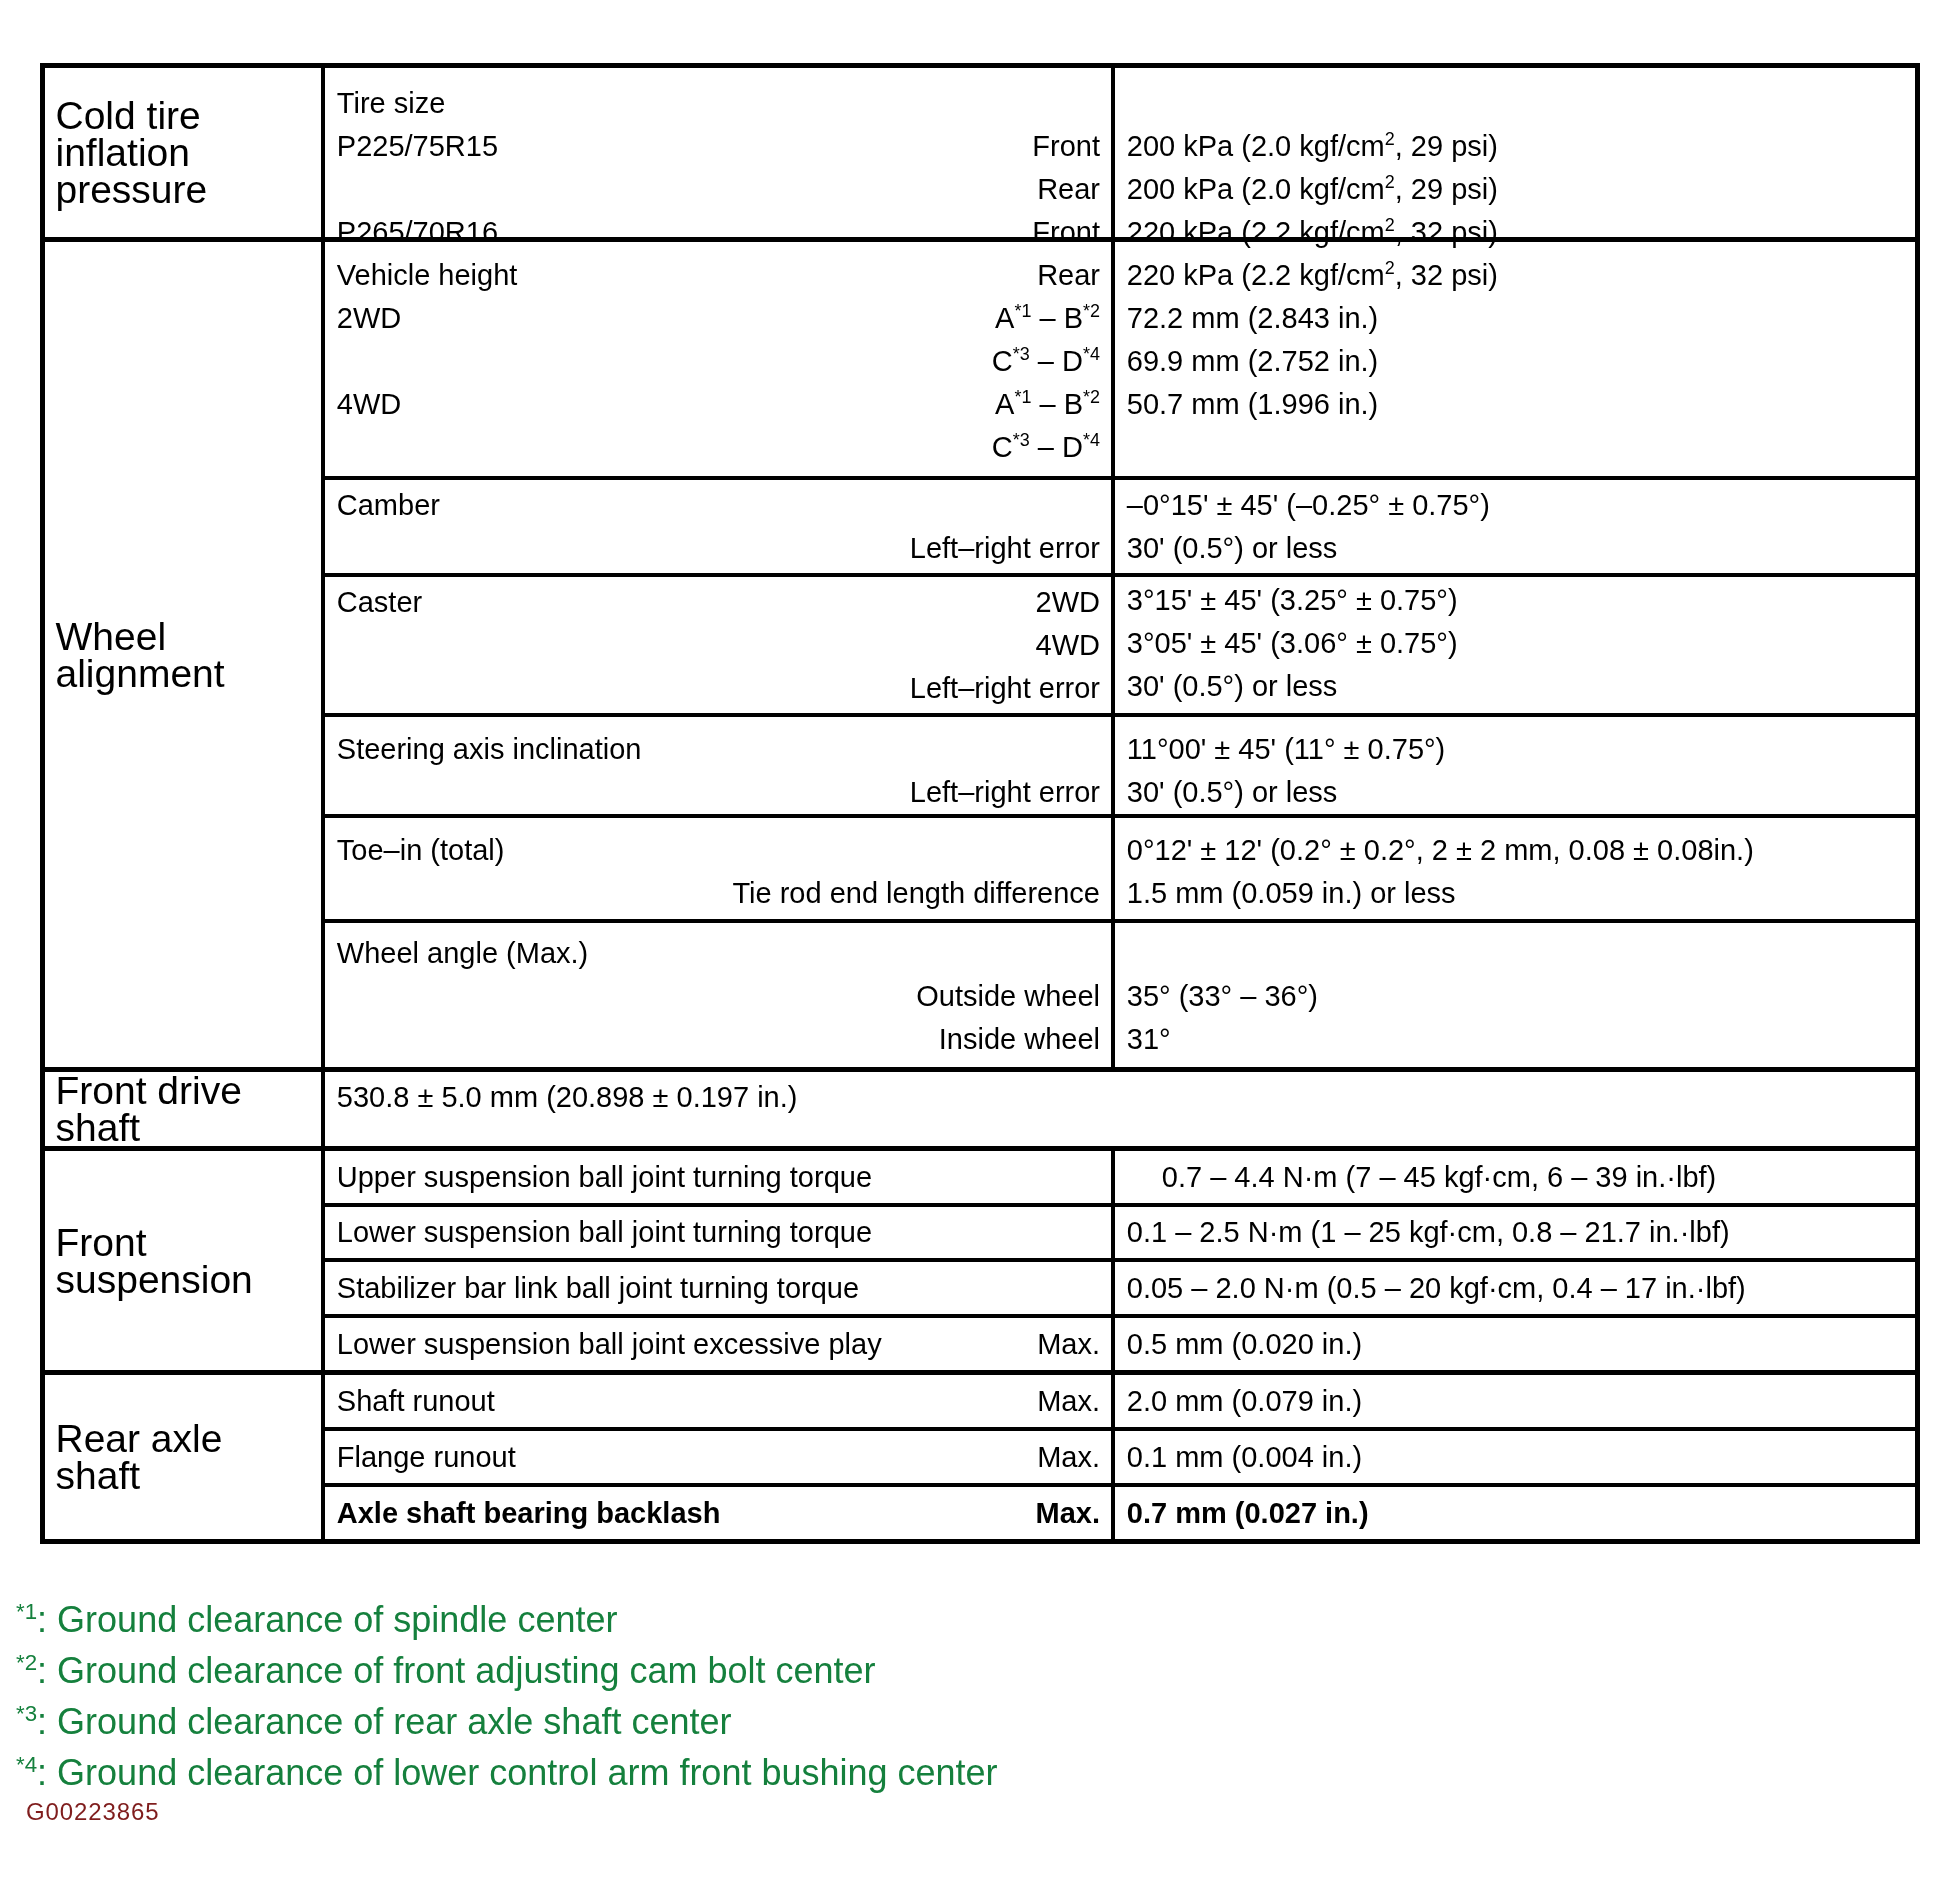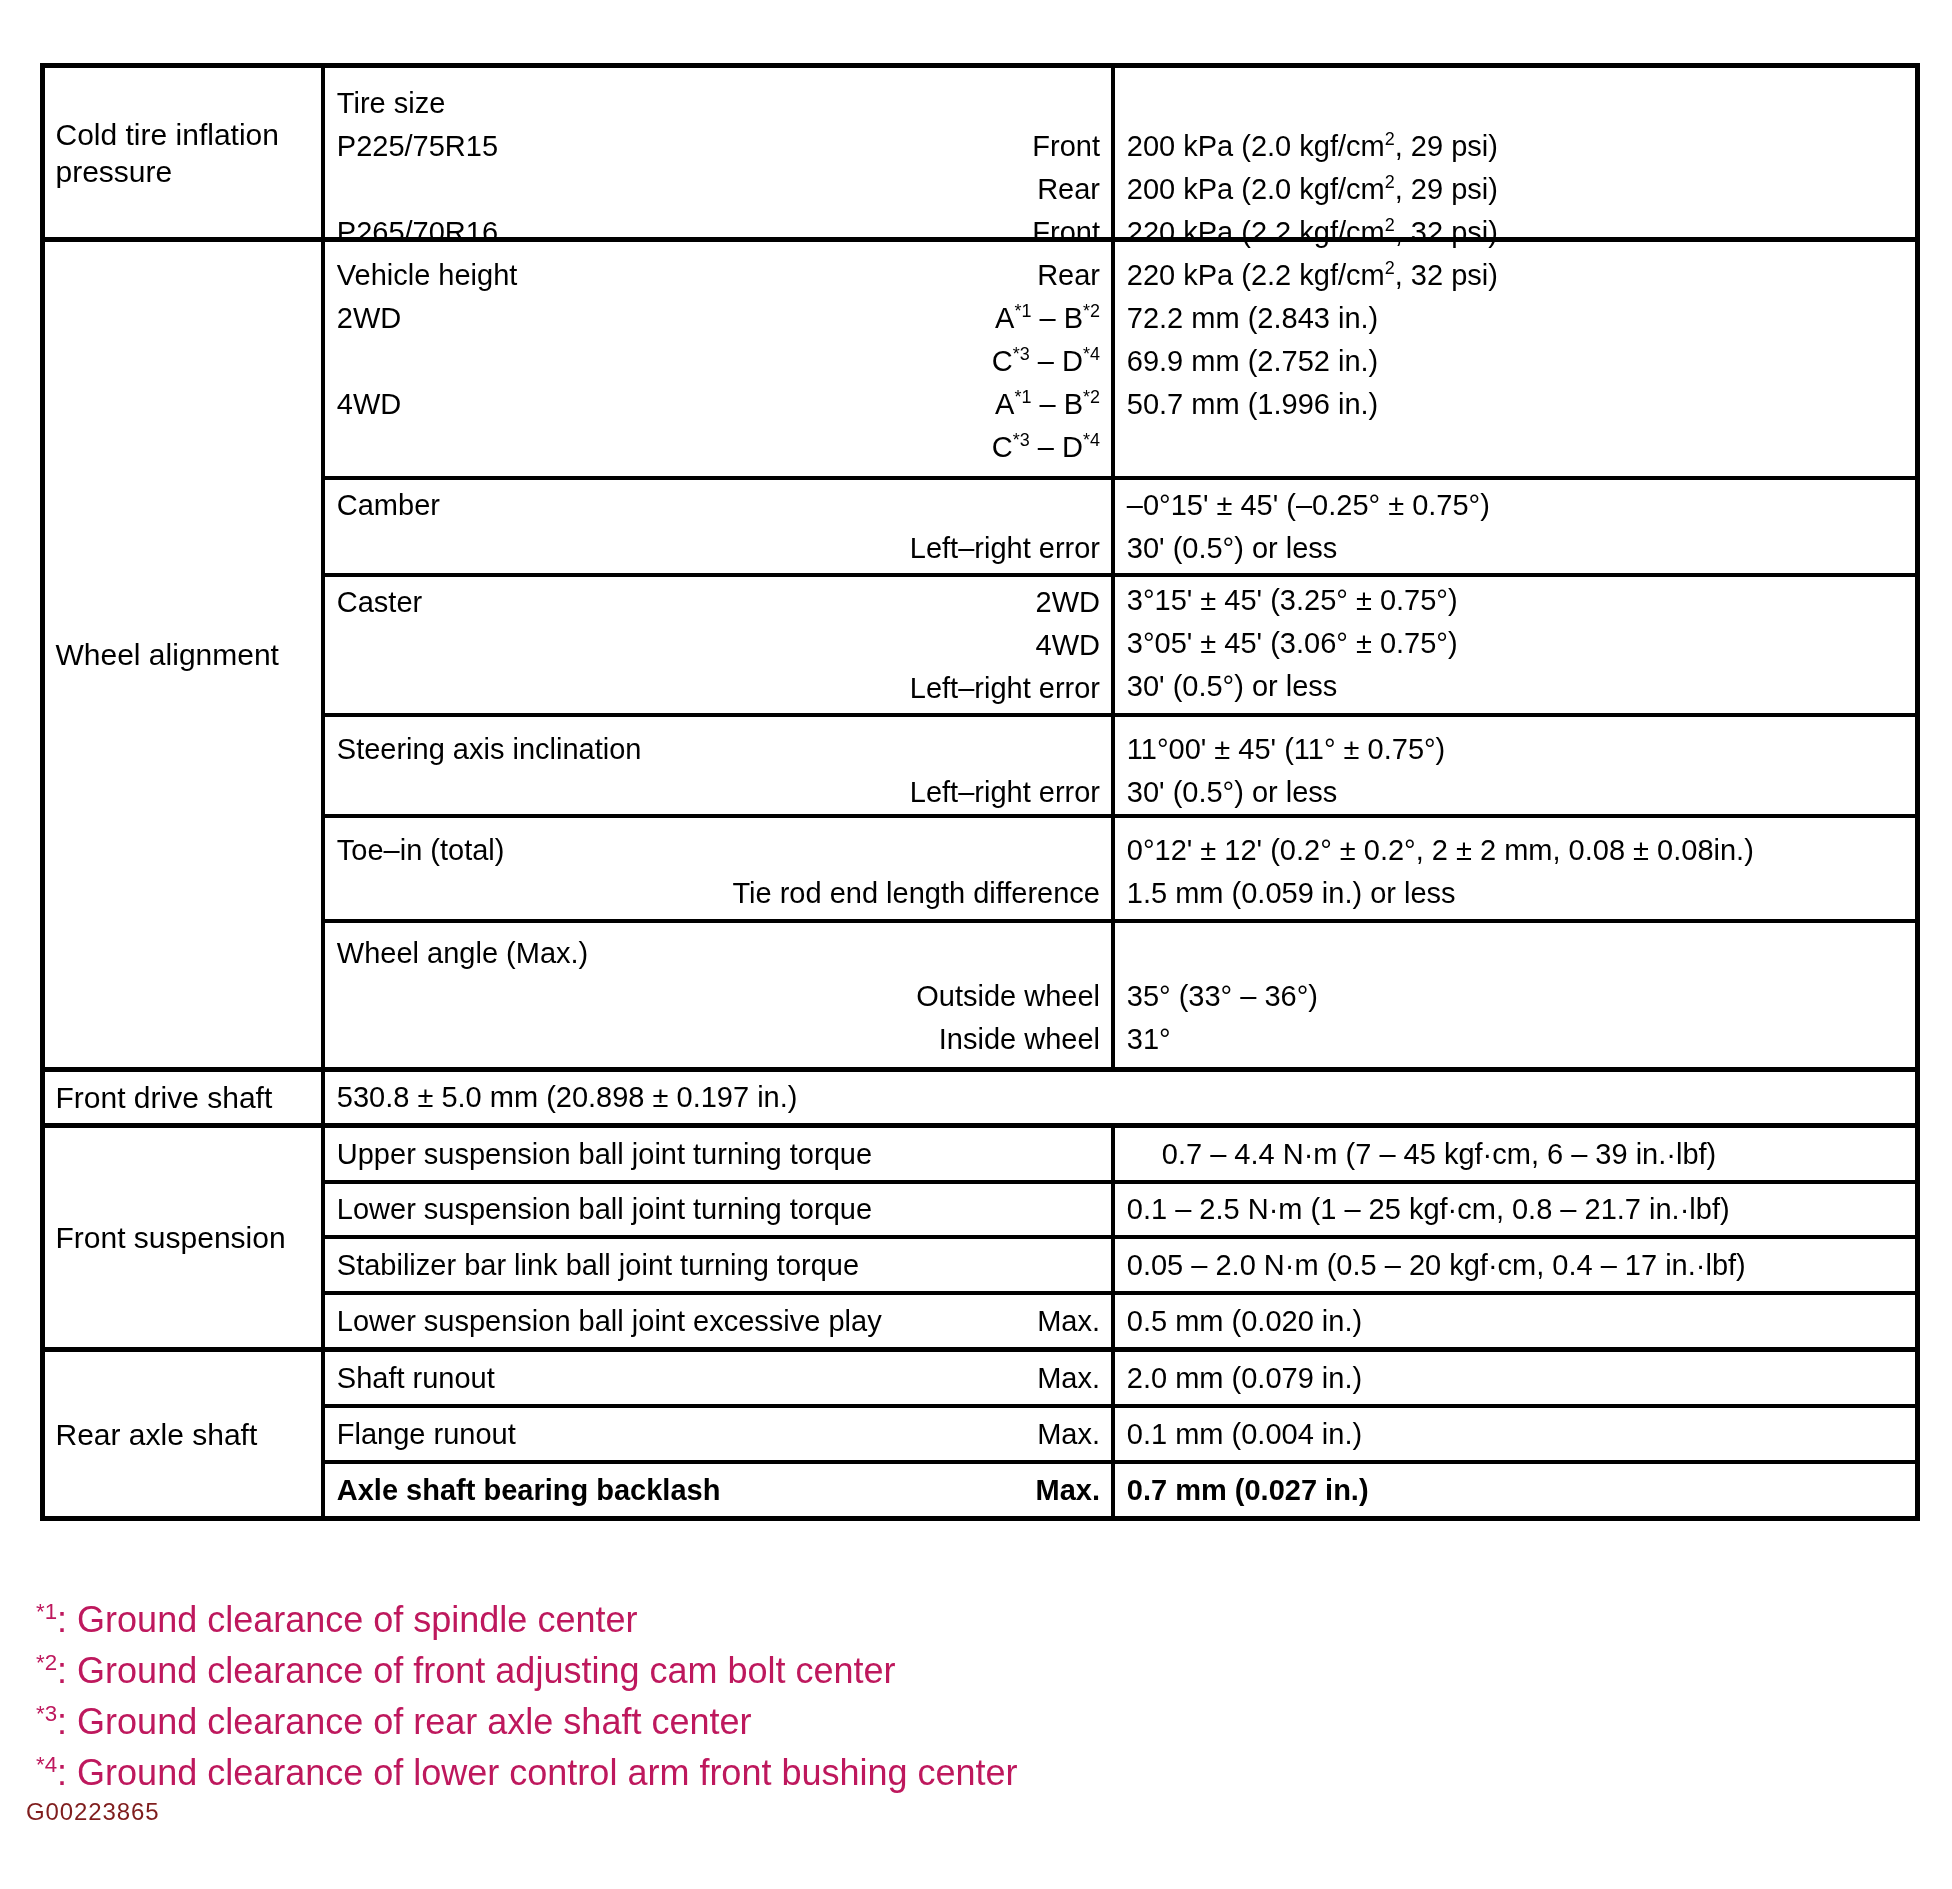--- a/index.html
+++ b/index.html
@@ -22,21 +22,21 @@
     background:#fff;
   }
   .section{display:flex;border-bottom:5.3px solid #000;}
   .section:last-child{border-bottom:none;}
   .col-label{
     width:258px;flex:0 0 258px;
     border-right:4.4px solid #000;
     display:flex;align-items:center;
     padding-left:10.5px;padding-right:7px;
     box-sizing:content-box;
-    font-size:30px;line-height:37px;
+    font-size:39px;line-height:37px;
   }
   .section-body{flex:1;display:flex;flex-direction:column;min-width:0;}
   .subrow{display:flex;border-bottom:4.4px solid #000;}
   .subrow:last-child{border-bottom:none;}
   .mid-cell{
     width:790px;flex:0 0 790px;
     box-sizing:border-box;
     border-right:4.4px solid #000;
     padding-left:12.3px;padding-right:10.5px;
   }
@@ -49,22 +49,22 @@
     height:43px;display:flex;align-items:center;
     font-size:29px;white-space:nowrap;
   }
   .subrow.center .mid-cell,.subrow.center .val-cell{
     display:flex;flex-direction:column;justify-content:center;
   }
   sup{font-size:62%;line-height:0;vertical-align:super;letter-spacing:0;}
 
   
   .footnotes{
-    position:absolute;left:36px;top:1594px;
-    font-size:36px;line-height:51px;color:#be185d;
+    position:absolute;left:16px;top:1594px;
+    font-size:36px;line-height:51px;color:#15803d;
   }
   .footnote{white-space:nowrap;}
   .figure-code{
     position:absolute;left:26px;top:1798px;
     font-size:24px;color:#7f1d1d;letter-spacing:0.9px;
   }
 </style>
 </head>
 <body>
 

